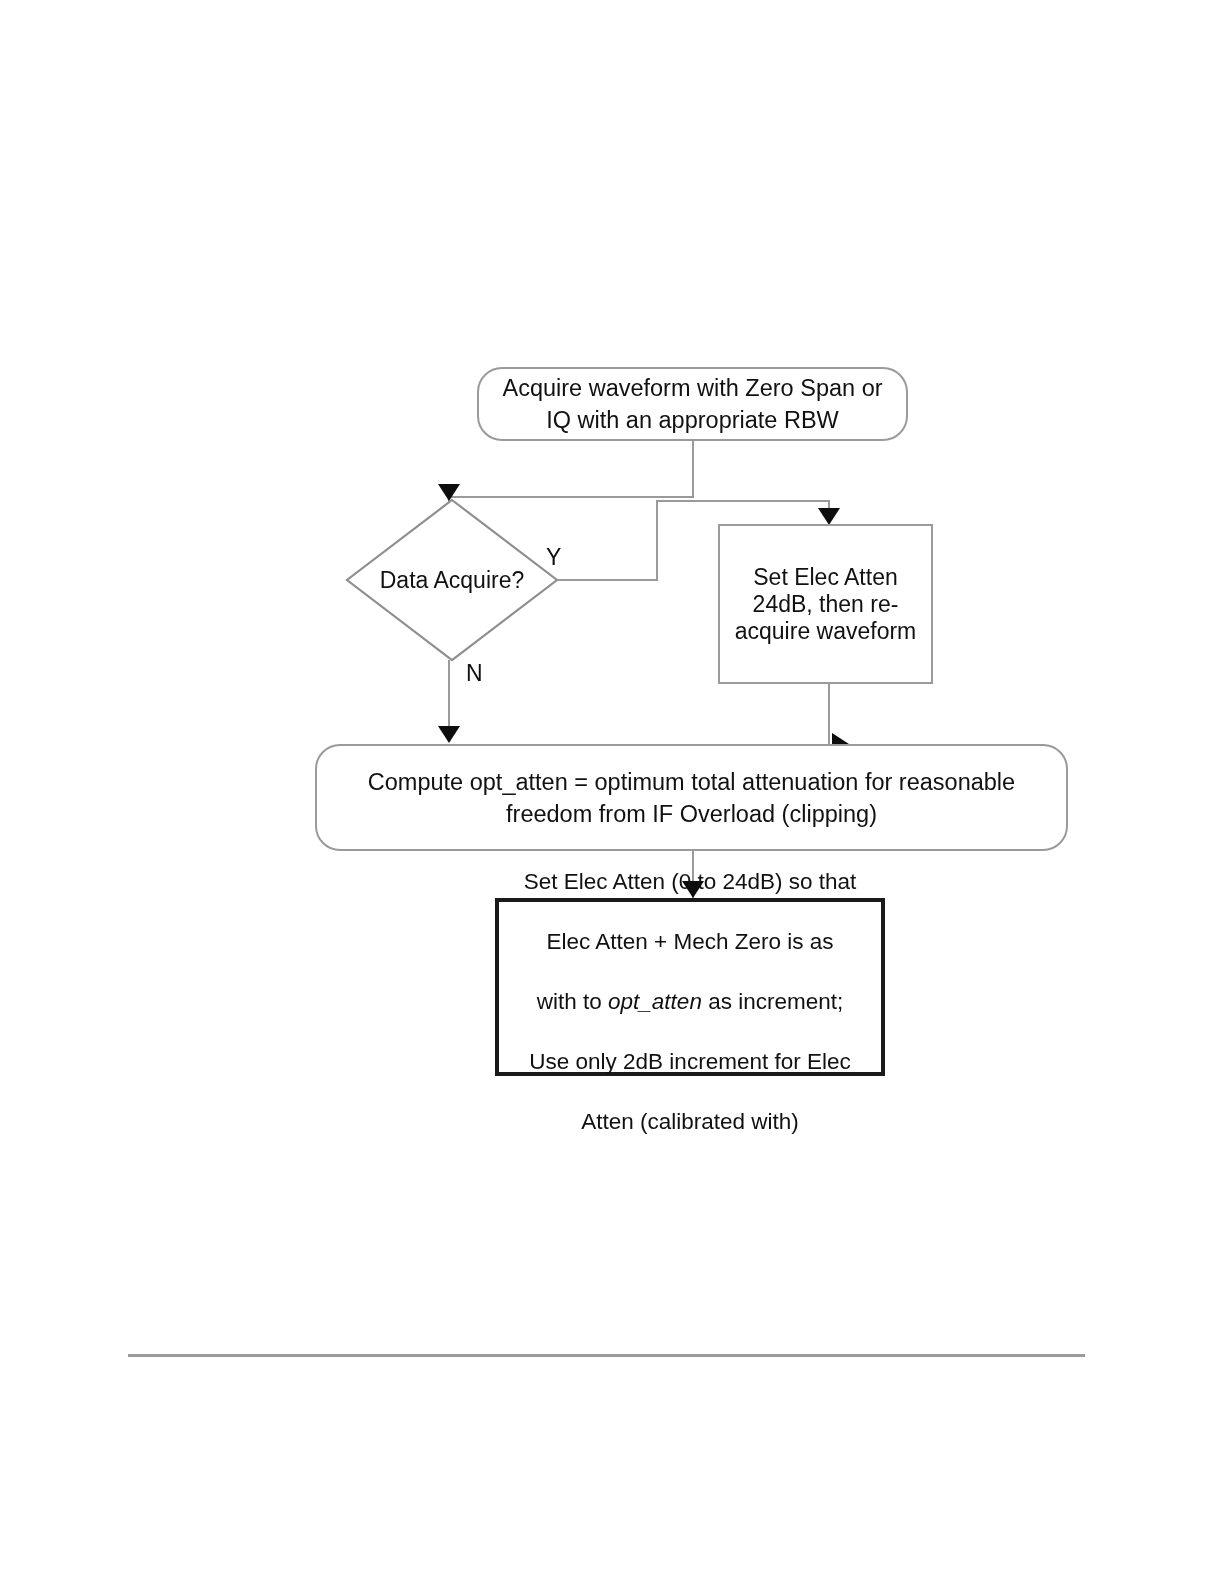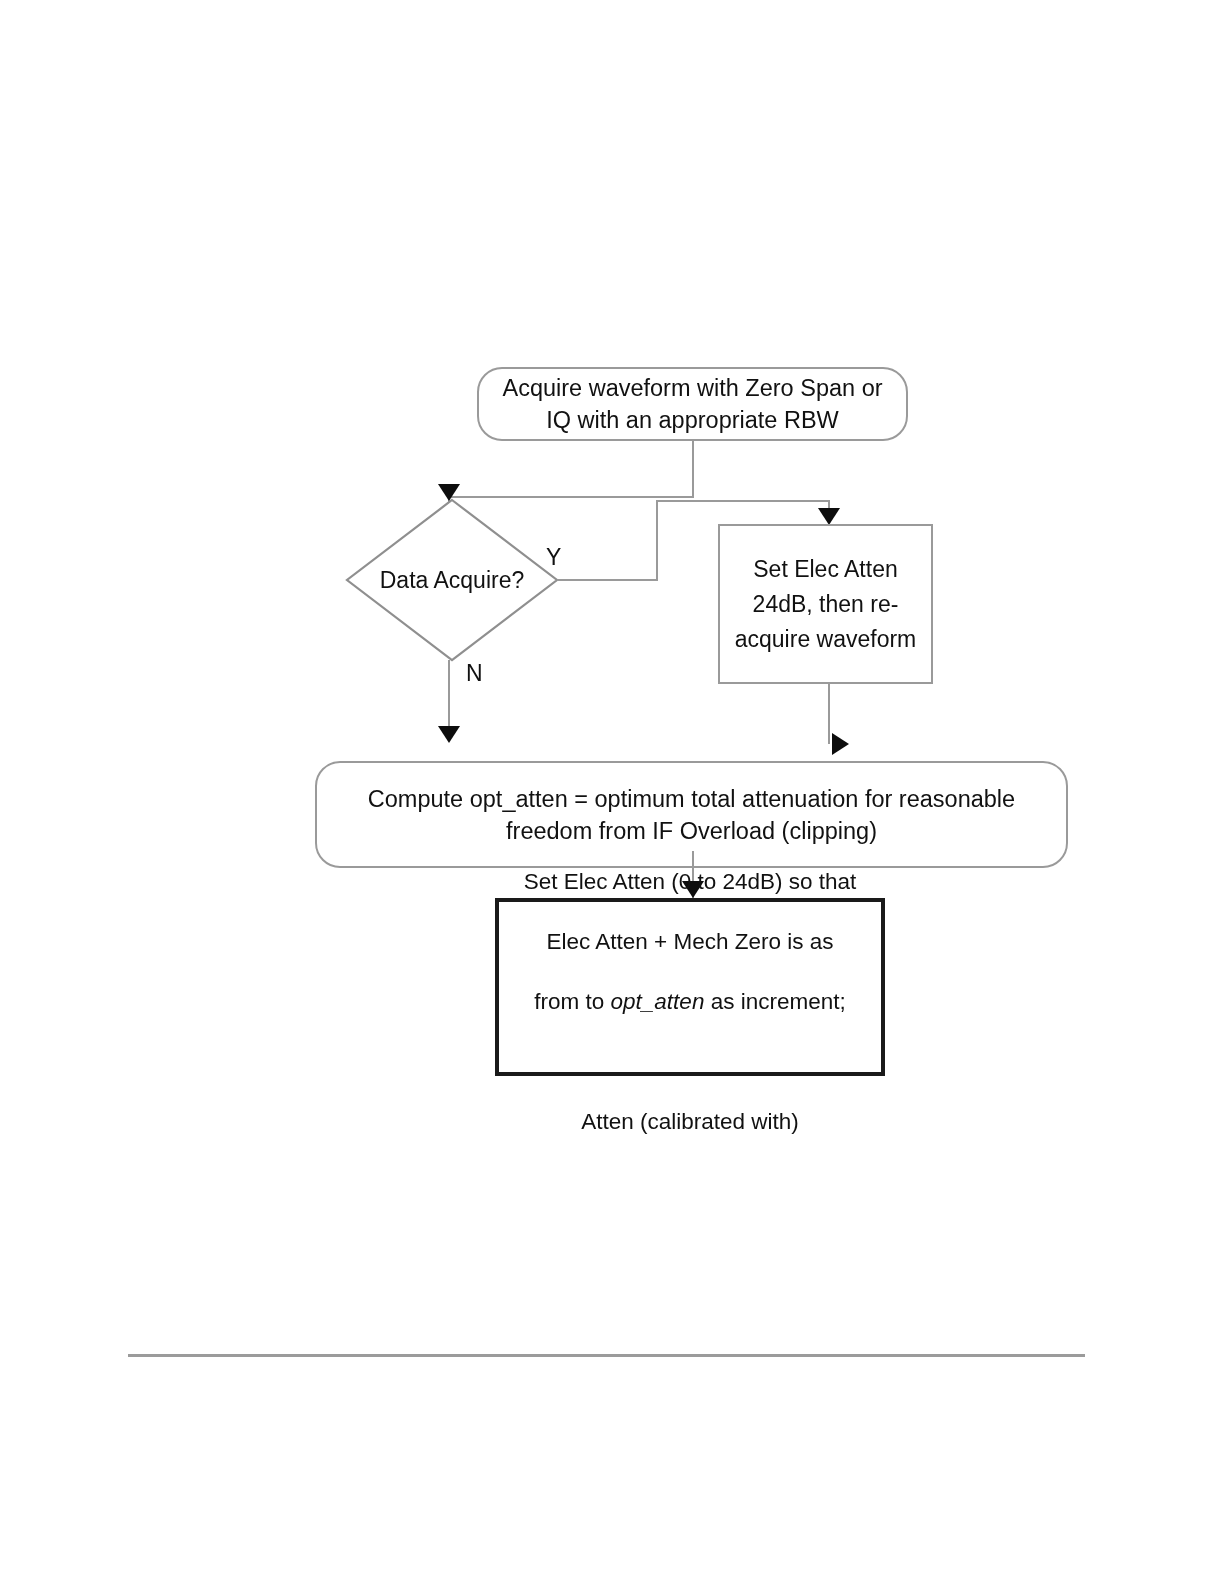--- a/index.html
+++ b/index.html
@@ -41,21 +41,21 @@
   .box-thin {
     border: 2px solid #9a9a9a;
   }
   
   .box-thick {
     border: 4px solid #1a1a1a;
   }
 
   
   .t-22 { font-size: 22.5px; line-height: 30px; }
-  .t-23 { font-size: 23px;   line-height: 35px; }
+  .t-23 { font-size: 23px;   line-height: 27px; }
   .t-24 { font-size: 23.5px; line-height: 32px; border-radius: 25px; }
   .label-yn {
     position: absolute;
     font-size: 23px;
     line-height: 23px;
     color: #111111;
   }
   .ital { font-style: italic; }
 
   
@@ -145,33 +145,33 @@
 24dB, then re-
 acquire waveform</span>
   </div>
 
   <div class="conn conn-v" style="left:828px; top:684px; height:60px;"></div>
   <div class="arrow arrow-right" style="left:832px; top:733px;"></div>
 
   <div class="conn conn-v" style="left:448px; top:660px; height:68px;"></div>
   <div class="arrow arrow-down" style="left:438px; top:726px;"></div>
 
-  <div class="node box-thin t-24" style="left:315px; top:744px; width:753px; height:107px;margin-top:17px;">
+  <div class="node box-thin t-24" style="left:315px; top:744px; width:753px; height:107px;">
     <span class="txt">Compute opt_atten = optimum total attenuation for reasonable
 freedom from IF Overload (clipping)</span>
   </div>
 
   <div class="conn conn-v" style="left:692px; top:851px; height:47px;"></div>
   <div class="arrow arrow-down" style="left:682px; top:881px;"></div>
 
   <div class="node box-thick t-22" style="left:495px; top:898px; width:390px; height:178px;">
     <span class="txt">
       <span>Set Elec Atten (0 to 24dB) so that</span><br>
       <span>Elec Atten + Mech Zero is as</span><br>
-      <span>from to </span><span class="ital">opt_atten</span><span> as increment;</span><br>
-      <br>
+      <span>with to </span><span class="ital">opt_atten</span><span> as increment;</span><br>
+      <span>Use only 2dB increment for Elec</span><br>
       <span>Atten (calibrated with)</span>
     </span>
   </div>
 
   <div class="footer-rule" style="left:128px; top:1354px; width:957px;"></div>
 
 </div>
 
 </body></html>

